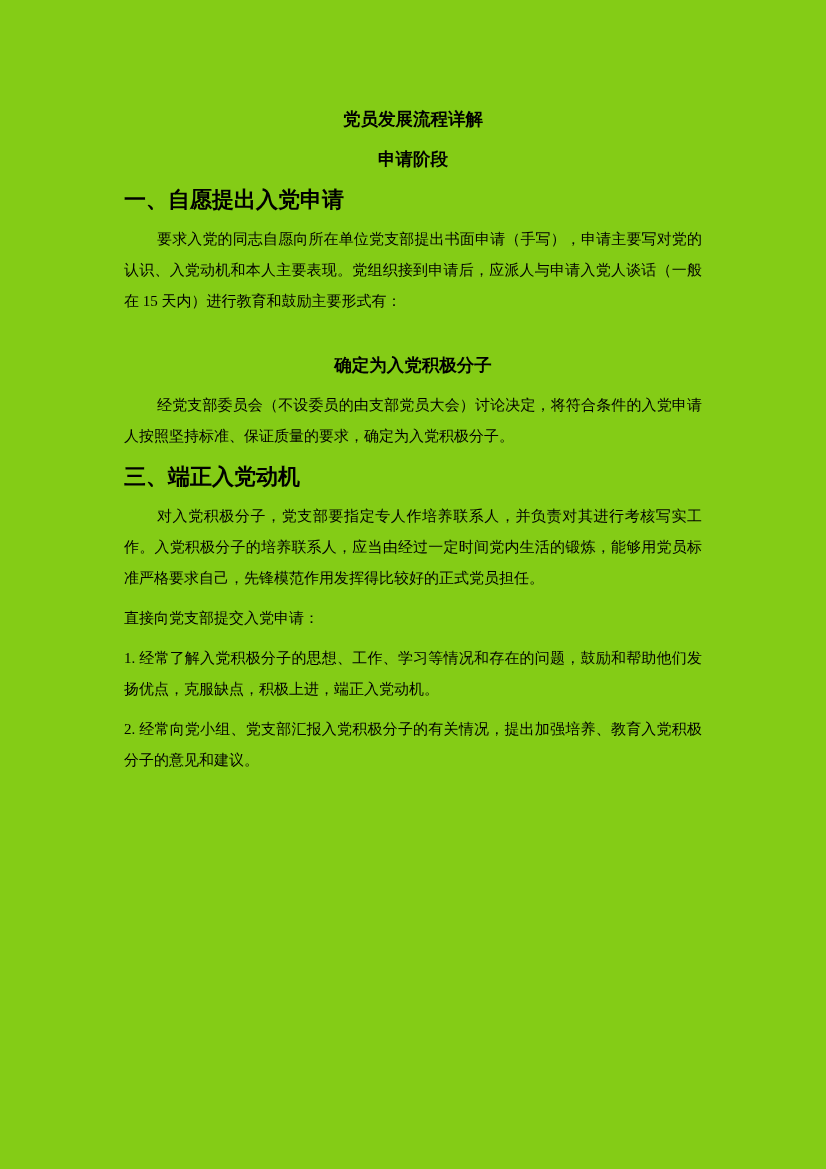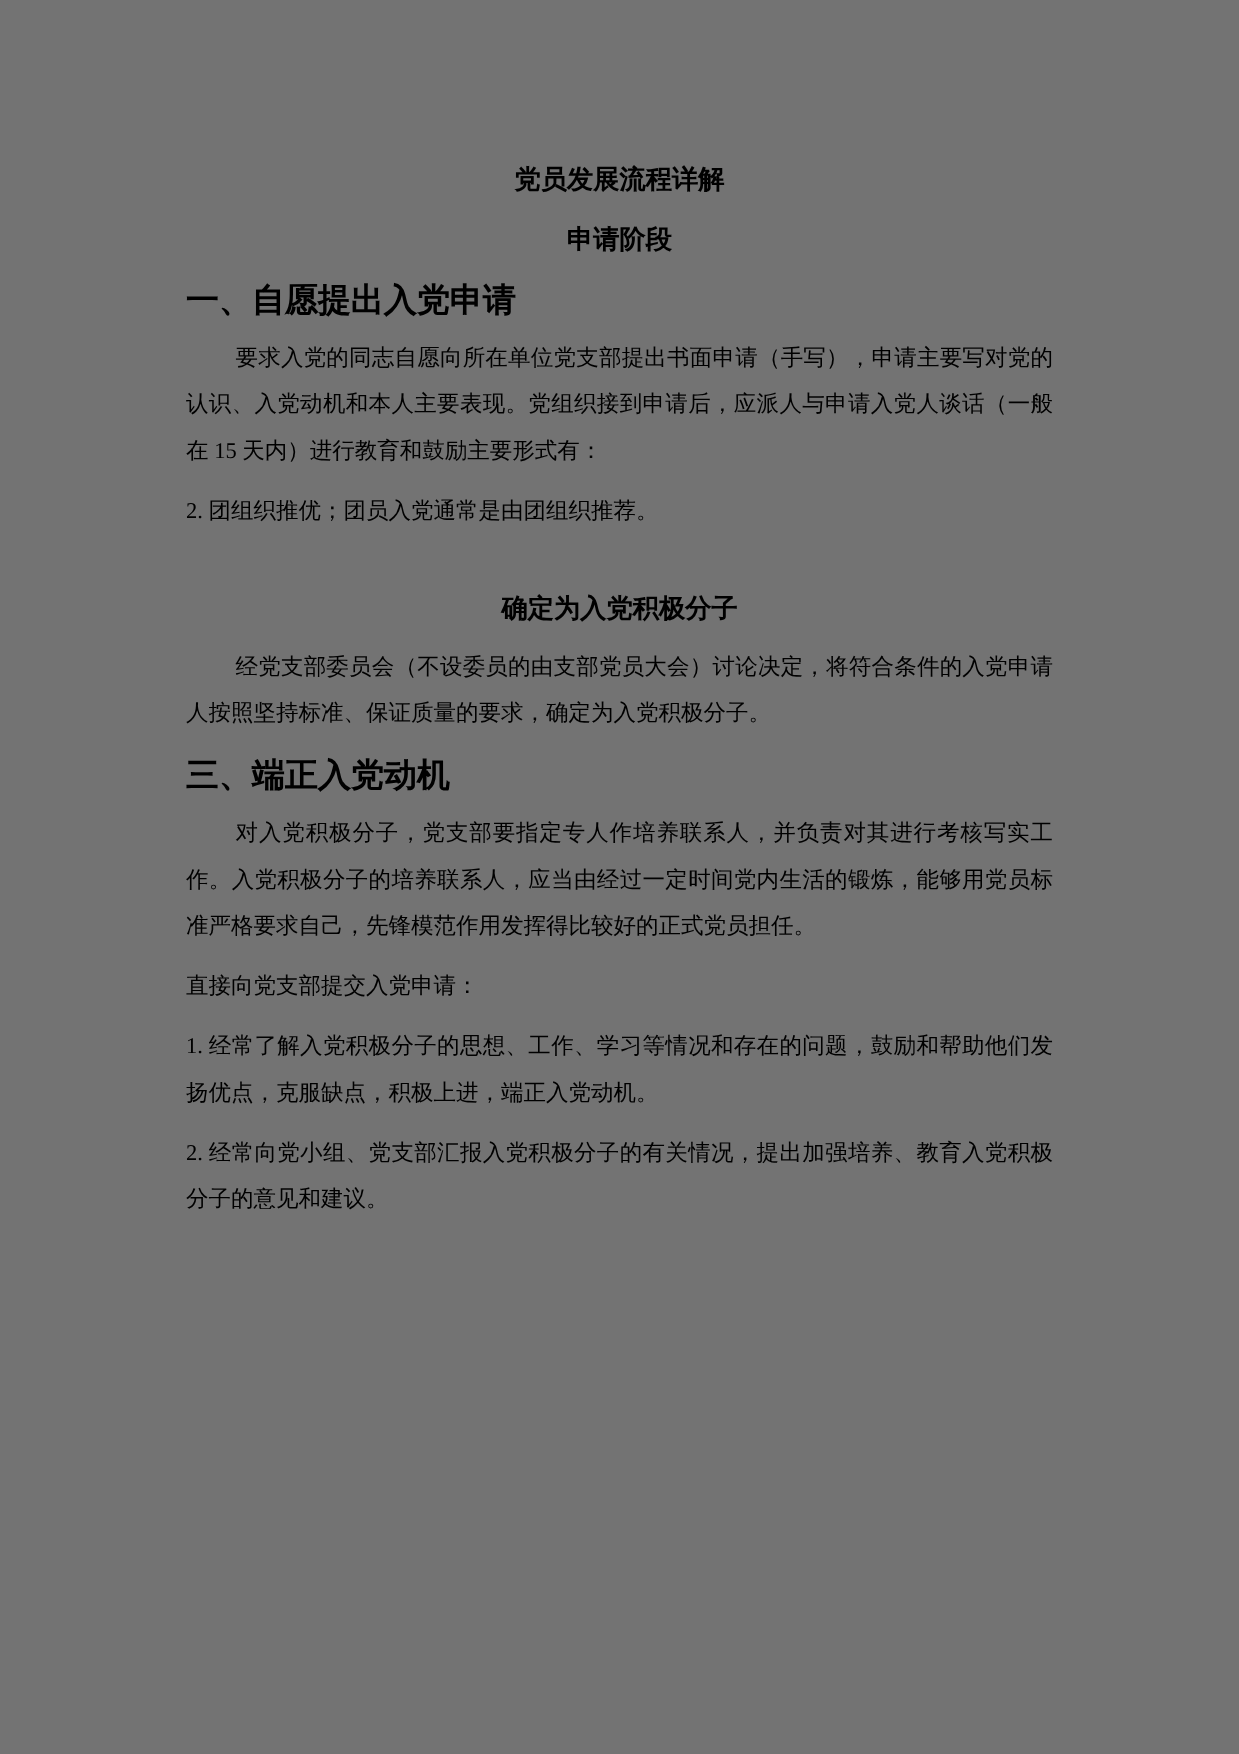--- a/index.html
+++ b/index.html
@@ -5,21 +5,21 @@
   html, body {
     margin: 0;
     padding: 0;
     background: #ffffff;
   }
   .page {
     position: relative;
     width: 826px;
     height: 1169px;
     margin: 0 auto;
-    background: #737373;
+    background: #84cc16;
     color: #000000;
     box-sizing: border-box;
     padding: 104px 124px 0 124px;
     overflow: hidden;
   }
   .para {
     font-family: "Liberation Serif", "DejaVu Serif", serif;
     font-size: 15px;
     line-height: 31px;
     margin: 0 0 9px 0;
@@ -58,21 +58,20 @@
 
   <div class="doc-title">党员发展流程详解</div>
 
   <div class="stage-title">申请阶段</div>
 
   <div class="heading">一、自愿提出入党申请</div>
 
   <p class="para indent">要求入党的同志自愿向所在单位党支部提出书面申请（手写），申请主要写对党的认识、入党动机和本人主要表现。党组织接到申请后，应派人与申请入党人谈话（一般在 15 天内）进行教育和鼓励主要形式有：</p>
 
 
-  <p class="para">2. 团组织推优；团员入党通常是由团组织推荐。</p>
 
   <div class="stage-title spaced">确定为入党积极分子</div>
 
 
   <p class="para indent">经党支部委员会（不设委员的由支部党员大会）讨论决定，将符合条件的入党申请人按照坚持标准、保证质量的要求，确定为入党积极分子。</p>
 
 
   <div class="heading">三、端正入党动机</div>
 
   <p class="para indent">对入党积极分子，党支部要指定专人作培养联系人，并负责对其进行考核写实工作。入党积极分子的培养联系人，应当由经过一定时间党内生活的锻炼，能够用党员标准严格要求自己，先锋模范作用发挥得比较好的正式党员担任。</p>

